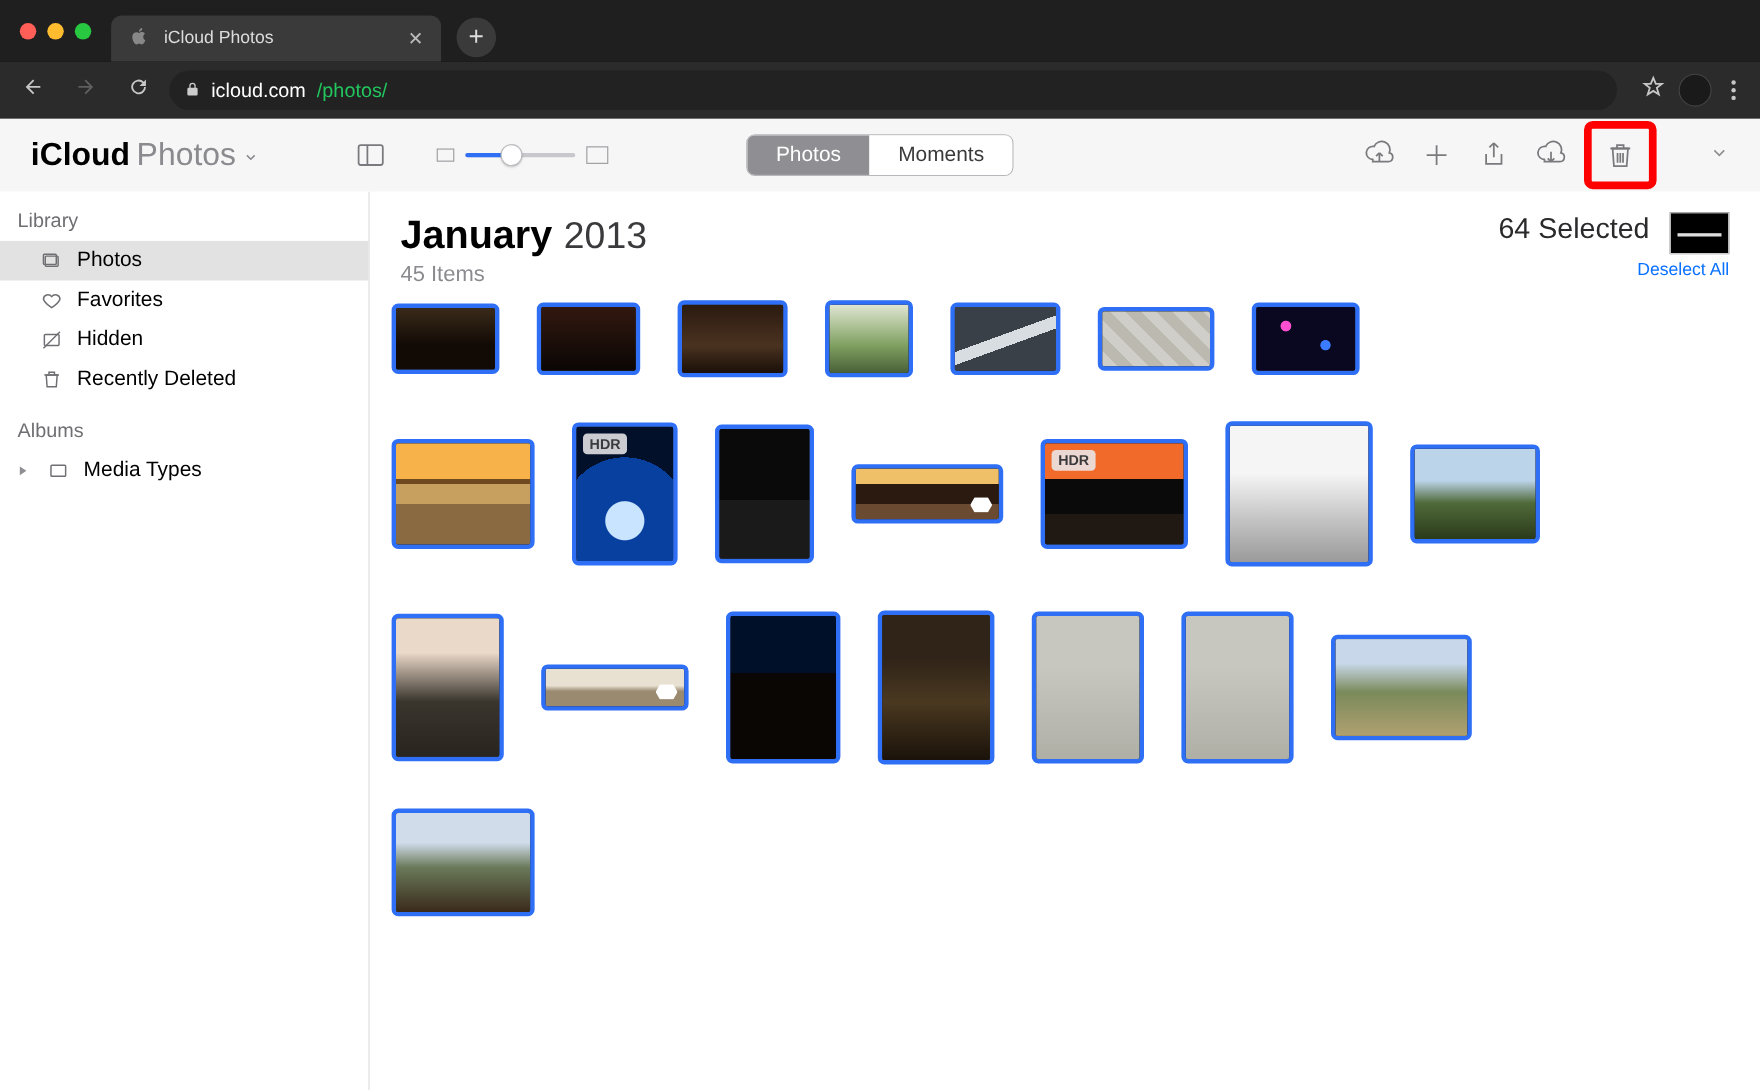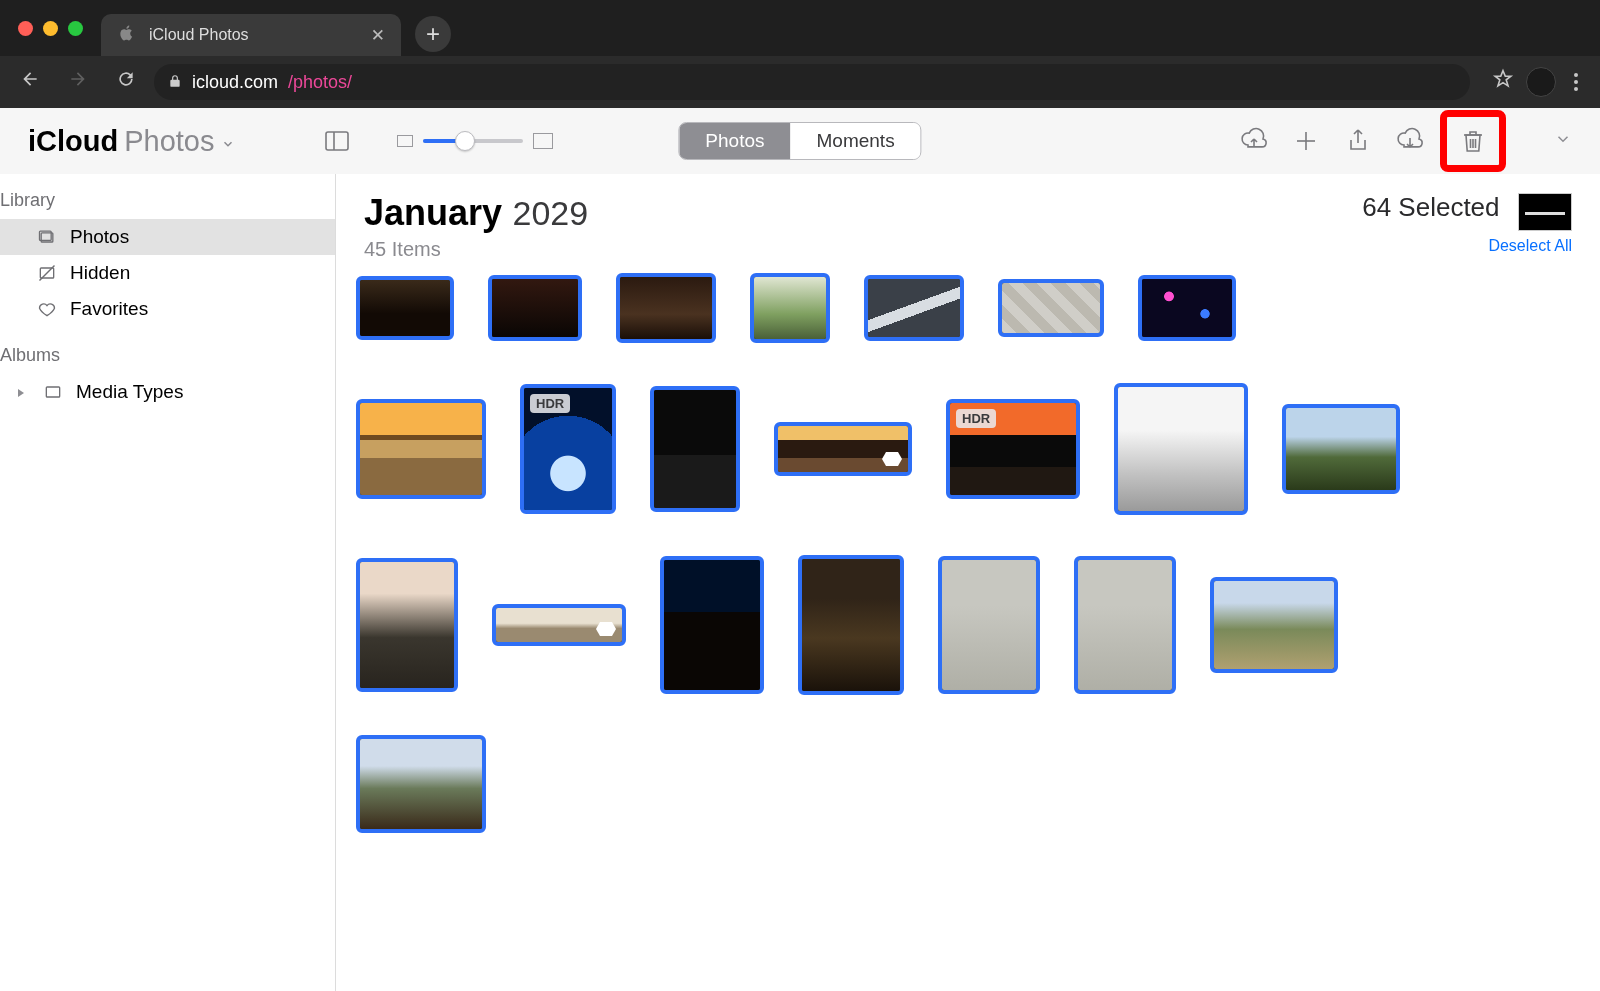--- a/index.html
+++ b/index.html
@@ -80,21 +80,21 @@
     background: #222;
     border-radius: 18px;
     display: flex; align-items: center;
     padding: 0 14px;
     gap: 10px;
     font-size: 18px;
     color: #bbb;
   }
   .addrbar .lock { font-size: 14px; color:#ccc; }
   .addrbar .domain { color: #fff; }
-  .addrbar .path   { color: #ec4899; }
+  .addrbar .path   { color: #22c55e; }
   .toolbar-right { display:flex; align-items:center; gap:12px; padding:0 6px 0 14px;}
   .star-ico { font-size: 22px; color:#c7c7c7;}
   .avatar-dot { width:30px; height:30px; border-radius:50%; background:#1a1a1a; border:1px solid #444;}
   .kebab { font-size: 20px; color:#c7c7c7; letter-spacing:0; line-height:6px; display:flex; flex-direction:column; gap:3px; padding:0 6px;}
   .kebab span{width:4px;height:4px;background:#c7c7c7;border-radius:50%;}
 
   
   .app {
     height: calc(991px - 56px - 52px);
     background: var(--icloud-bg);
@@ -151,21 +151,21 @@
   .expand-chev { margin-left:40px; color:#888; }
   .expand-chev svg{width:18px;height:18px;stroke:#8e8e93;fill:none;stroke-width:2;}
 
   
   .body-split { flex:1; display:flex; overflow:hidden;}
   .sidebar {
     width:336px; border-right:1px solid #dcdcdc;
     padding: 10px 0;
     font-size:19px;
   }
-  .sb-header { color:#6f6f73; font-size:18px; padding:6px 0 8px; }
+  .sb-header { color:#6f6f73; font-size:18px; padding:6px 16px 8px; }
   .sb-item {
     display:flex; align-items:center; gap:12px;
     padding: 7px 16px 7px 36px;
     cursor:pointer;
   }
   .sb-item.selected { background: var(--sidebar-sel); }
   .sb-item .ico { width:22px; display:flex; align-items:center; justify-content:center;}
   .sb-item .ico svg { width:20px;height:20px; stroke:#6f6f73; fill:none; stroke-width:1.6;}
   .sb-item.media { padding-left:16px;}
   .sb-item .disclose { width:14px; color:#8e8e93;}
@@ -383,33 +383,43 @@
           <svg viewBox="0 0 24 24">
               <rect x="5" y="7" width="14" height="11" rx="1"></rect>
               <rect x="3" y="5" width="14" height="11" rx="1"></rect>
             </svg>
         </span>
         <span>Photos</span>
       </div>
       <div class="sb-item">
         <span class="ico">
           <svg viewBox="0 0 24 24">
-              <rect x="4" y="6" width="16" height="12" rx="1"></rect>
-              <line x1="3" y1="21" x2="21" y2="3"></line>
-            </svg>
-        </span>
-        <span>Hidden</span>
+              <path d="M12 20s-7-4.5-9-9a5 5 0 0 1 9-3 5 5 0 0 1 9 3c-2 4.5-9 9-9 9z"></path>
+            </svg>
+        </span>
+        <span>Favorites</span>
       </div>
       <div class="sb-item">
         <span class="ico">
           <svg viewBox="0 0 24 24">
-              <path d="M12 20s-7-4.5-9-9a5 5 0 0 1 9-3 5 5 0 0 1 9 3c-2 4.5-9 9-9 9z"></path>
-            </svg>
-        </span>
-        <span>Favorites</span>
+              <rect x="4" y="6" width="16" height="12" rx="1"></rect>
+              <line x1="3" y1="21" x2="21" y2="3"></line>
+            </svg>
+        </span>
+        <span>Hidden</span>
+      </div>
+      <div class="sb-item">
+        <span class="ico">
+          <svg viewBox="0 0 24 24">
+              <path d="M6 7h12l-1 13H7z"></path>
+              <path d="M4 7h16"></path>
+              <path d="M9 7V4h6v3"></path>
+            </svg>
+        </span>
+        <span>Recently Deleted</span>
       </div>
 
       <div class="sb-header" style="margin-top:12px">Albums</div>
       <div class="sb-item media">
         <span class="disclose">
           <svg viewBox="0 0 10 10">
               <path d="M2 1l6 4-6 4z"></path>
             </svg>
         </span>
         <span class="ico">
@@ -418,21 +428,21 @@
             </svg>
         </span>
         <span>Media Types</span>
       </div>
     </div>
 
     <div class="main">
       <div class="main-header">
         <div class="mh-left">
           <span class="month">January</span>
-          <span class="year">2029</span>
+          <span class="year">2013</span>
           <span class="count">45 Items</span>
         </div>
         <div class="mh-right">
           <span class="selcount">64 Selected</span>
           <span class="mini-preview"></span>
           <span class="deselect">Deselect All</span>
         </div>
       </div>
 
       <div class="grid-scroll">

